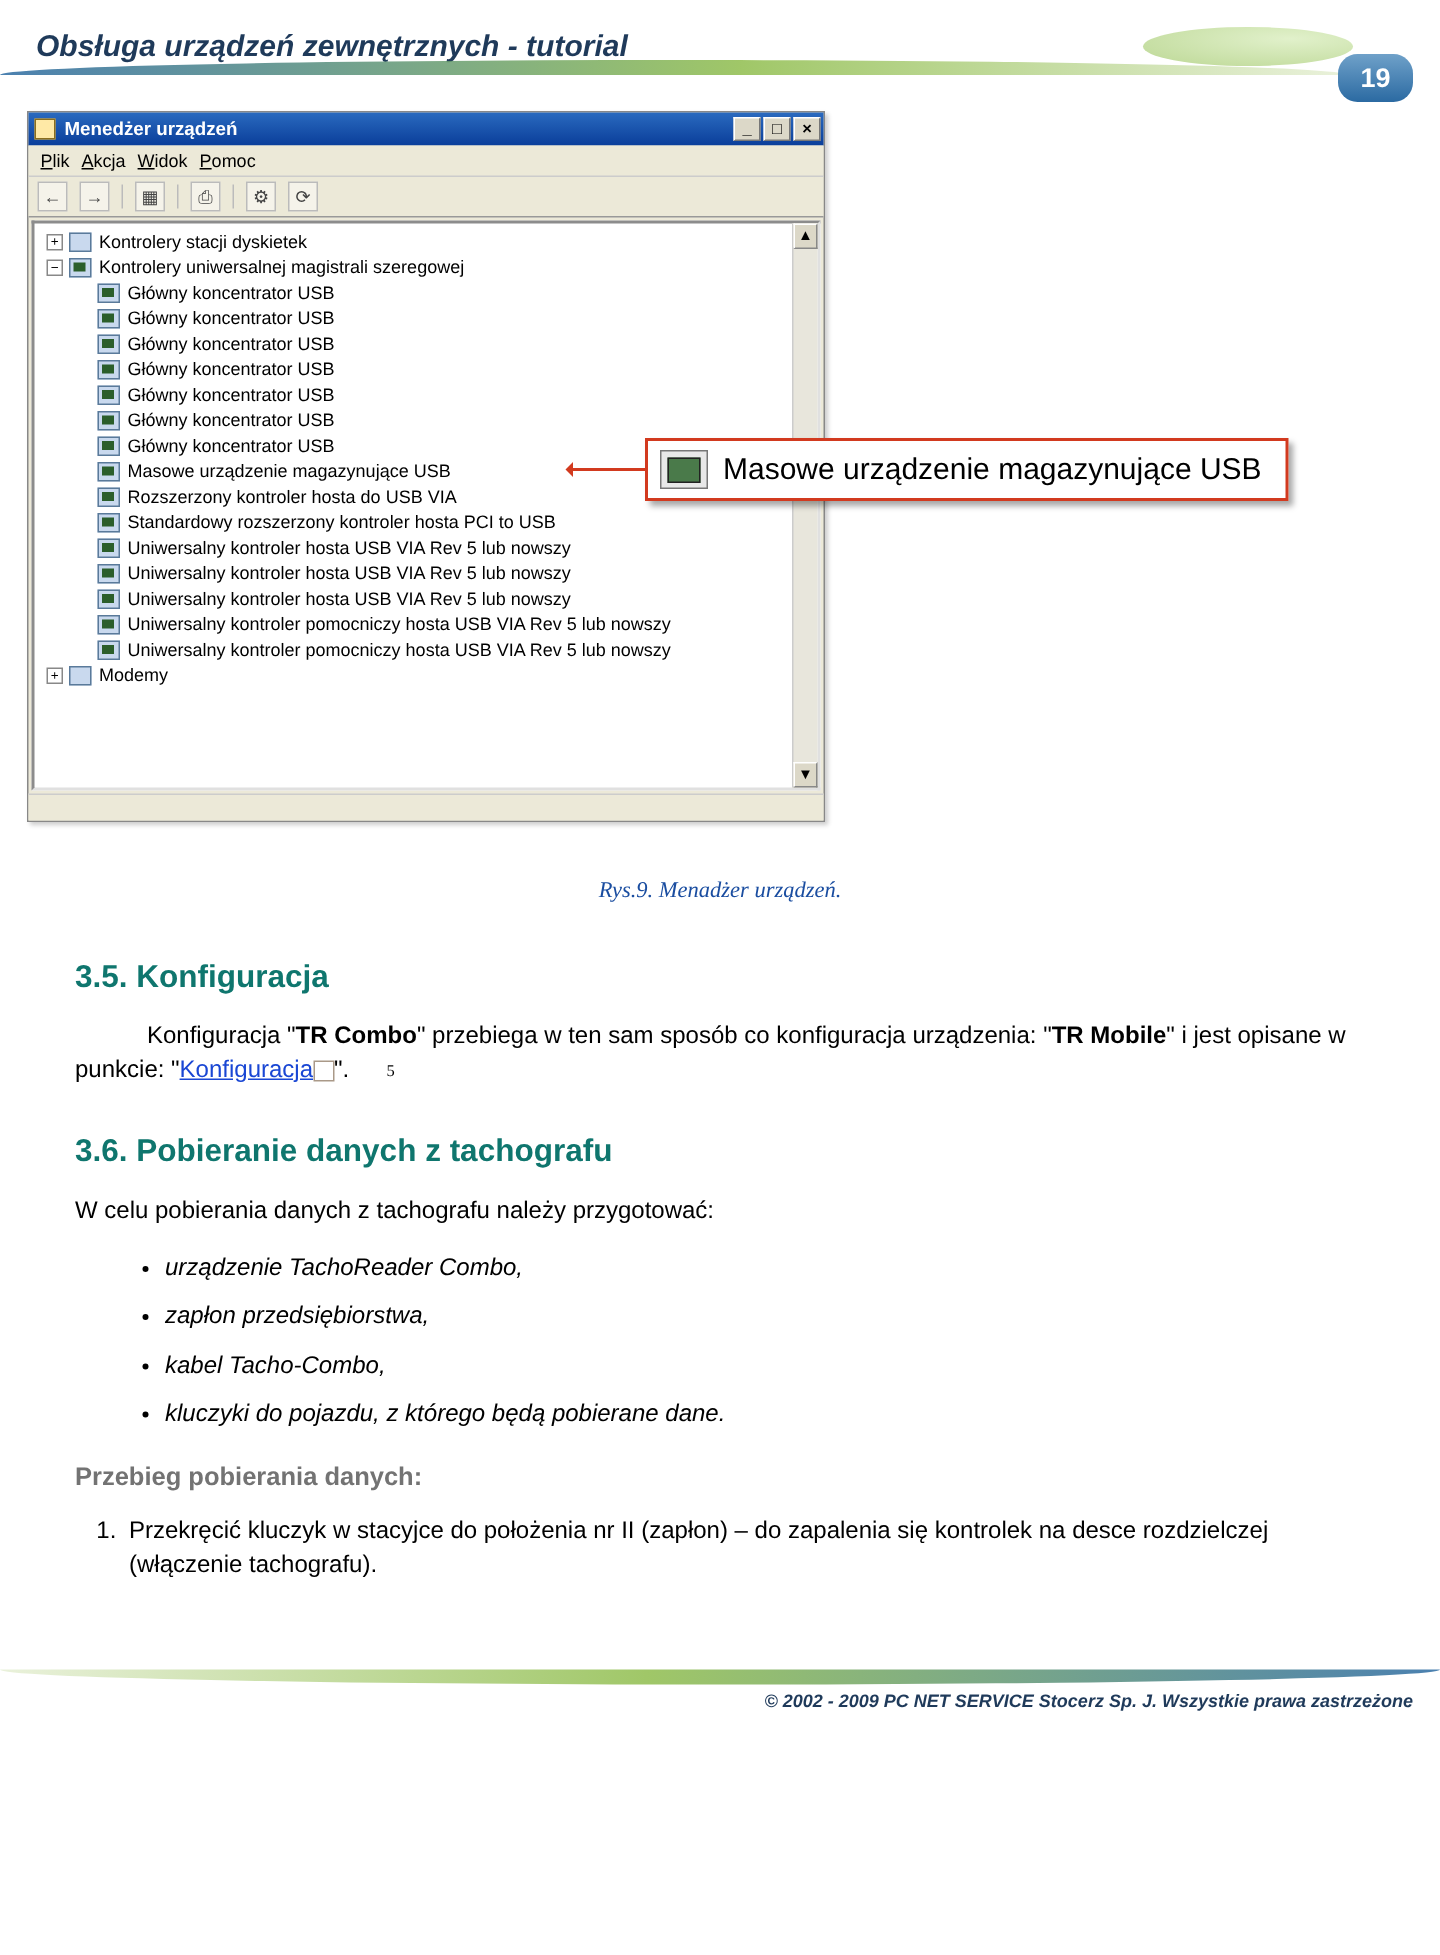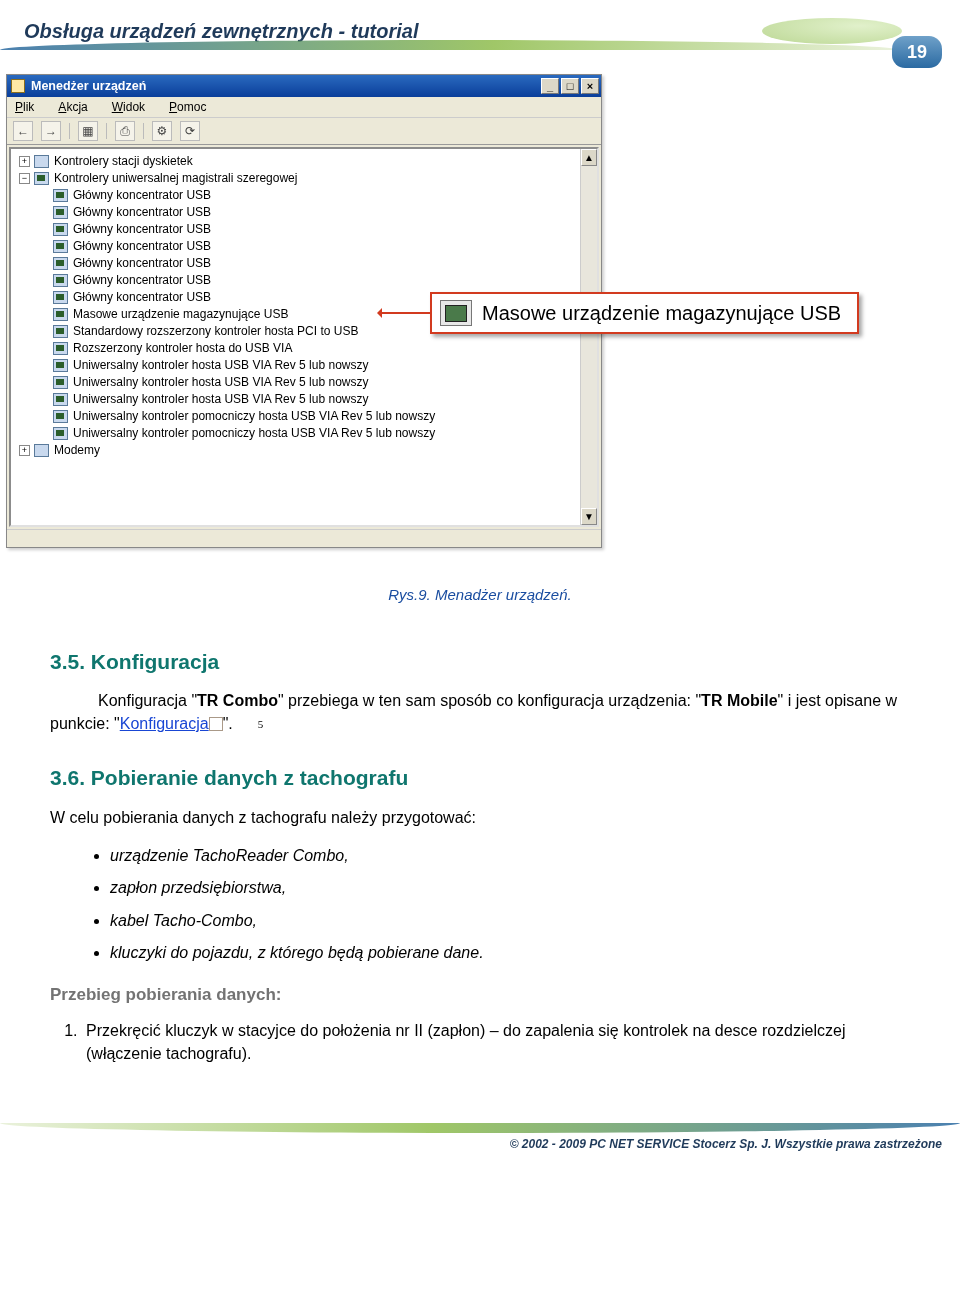--- a/index.html
+++ b/index.html
@@ -57,22 +57,22 @@
     top: 4px;
     width: 140px;
     height: 26px;
     background: radial-gradient(ellipse at 70% 30%, #cde7a8 0%, #8fbd4d 100%);
     border-radius: 50%;
     opacity: 0.6;
   }
 
   
   .devmgr-outer {
-    margin: 20px 0 0 6px;
-    width: 596px;
+    margin: 20px 0 0 18px;
+    width: 532px;
     border: 1px solid #888;
     background: #ece9d8;
     font-family: "Tahoma", sans-serif;
     font-size: 12px;
     box-shadow: 2px 2px 3px rgba(0,0,0,0.2);
     position: relative;
   }
   .devmgr-title {
     display: flex;
     align-items: center;
@@ -96,21 +96,21 @@
     margin-left: 2px;
     font-size: 11px;
     text-align: center;
     line-height: 14px;
     color: #000;
     font-family: "Arial", sans-serif;
     font-weight: bold;
   }
   .devmgr-menu {
     display: flex;
-    gap: 24px;
+    gap: 8px;
     padding: 3px 8px;
     background: #ece9d8;
     font-size: 12px;
   }
   .devmgr-menu span { text-decoration: underline; text-decoration-color: transparent; }
   .devmgr-menu span::first-letter { text-decoration: underline; }
   .devmgr-toolbar {
     display: flex;
     gap: 8px;
     padding: 3px 6px;
@@ -236,21 +236,22 @@
     margin: 36px 50px 0 50px;
     font-size: 16px;
     line-height: 1.4;
     font-family: "Verdana", "Tahoma", sans-serif;
   }
   .fig-caption {
     text-align: center;
     font-style: italic;
     color: #1a4da0;
     font-size: 15px;
-    margin: 26px 0 42px 0;
+    margin: 26px 0 32px 0;
+    font-family: Liberation Serif, serif;
   }
   .sec-h {
     color: #0f766e;
     font-weight: bold;
     font-size: 21px;
     margin: 28px 0 14px 0;
   }
   .para { margin: 0 0 16px 0; }
   .indent { text-indent: 48px; }
   .link { color: #1946d4; text-decoration: underline; }
@@ -372,25 +373,25 @@
             <div class="row lvl2">
               <span class="devicon usb"></span>
               <span>Główny koncentrator USB</span>
             </div>
             <div class="row lvl2">
               <span class="devicon usb"></span>
               <span>Masowe urządzenie magazynujące USB</span>
             </div>
             <div class="row lvl2">
               <span class="devicon usb"></span>
+              <span>Rozszerzony kontroler hosta do USB VIA</span>
+            </div>
+            <div class="row lvl2">
+              <span class="devicon usb"></span>
               <span>Standardowy rozszerzony kontroler hosta PCI to USB</span>
-            </div>
-            <div class="row lvl2">
-              <span class="devicon usb"></span>
-              <span>Rozszerzony kontroler hosta do USB VIA</span>
             </div>
             <div class="row lvl2">
               <span class="devicon usb"></span>
               <span>Uniwersalny kontroler hosta USB VIA Rev 5 lub nowszy</span>
             </div>
             <div class="row lvl2">
               <span class="devicon usb"></span>
               <span>Uniwersalny kontroler hosta USB VIA Rev 5 lub nowszy</span>
             </div>
             <div class="row lvl2">

